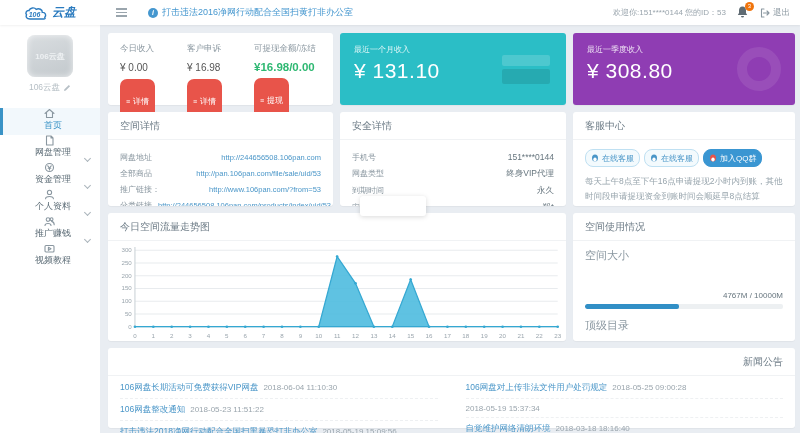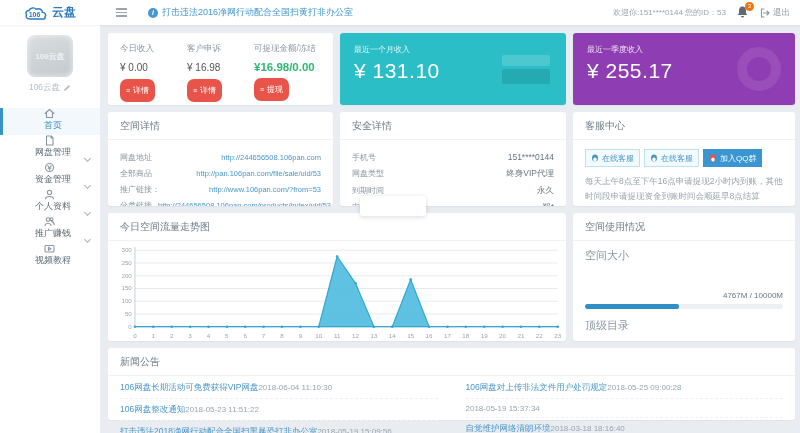--- a/index.html
+++ b/index.html
@@ -4,21 +4,21 @@
 <style>
   * { margin:0; padding:0; box-sizing:border-box; }
   html,body { width:800px; height:433px; }
   body {
     position:relative; background:#e9edf2; overflow:hidden;
     font-family:"Liberation Sans","DejaVu Sans",sans-serif; color:#555;
   }
   
   .header { position:absolute; top:0; left:0; right:0; height:25px; background:#fff;
     display:flex; align-items:center; z-index:3; box-shadow:0 1px 2px rgba(0,0,0,.06); }
-  .logo { width:100px; display:flex; align-items:center; justify-content:center; gap:2px; }
+  .logo { width:100px; display:flex; align-items:center; justify-content:center; gap:2px;font-style:italic; }
   .logo-cloud { position:relative; width:26px; height:14px; }
   .logo-cloud svg { display:block; }
   .logo-text { font-size:12px; font-weight:bold; color:#2b7bbf; font-family:"Liberation Serif","DejaVu Serif",serif; }
   .hamburger { width:26px; height:25px; display:flex; flex-direction:column; justify-content:center; gap:2px; align-items:center; cursor:pointer; margin-left:8px; }
   .hamburger i { display:block; width:11px; height:1.5px; background:#9aa5ad; }
   .announce { display:flex; align-items:center; gap:4px; margin-left:14px; }
   .info-icon { width:10px; height:10px; border-radius:50%; background:#4597cf; color:#fff;
     font-size:7px; line-height:10px; text-align:center; font-style:italic; font-weight:bold; }
   .announce-text { font-size:9px; color:#4597cf; }
   .header-right { margin-left:auto; display:flex; align-items:center; gap:10px; padding-right:10px; }
@@ -46,21 +46,21 @@
   .row { display:flex; gap:7px; margin-bottom:7px; }
   .card { background:#fff; border-radius:3px; box-shadow:0 1px 1px rgba(0,0,0,.04); }
   .w1 { width:225px; } .w2 { width:226px; } .w3 { width:222px; } .wchart { width:458px; } .wfull { width:687px; }
   
   .stat-card { height:72px; display:flex; padding:10px 12px; }
   .stat-col { flex:1; display:flex; flex-direction:column; }
   .stat-label { font-size:8.5px; color:#8a97a0; }
   .stat-value { font-size:10px; color:#555; margin:7px 0 6px; }
   .stat-value.green { color:#2eb872; font-size:11.5px; font-weight:bold; margin:6px 0 5px; }
   .btn-red { align-self:flex-start; background:#e8544a; color:#fff; font-size:8px; border:none;
-    border-radius:7px; padding:6px 6px; cursor:pointer; display:flex; align-items:center; gap:3px; }
+    border-radius:7px; padding:17px 6px; cursor:pointer; display:flex; align-items:center; gap:3px; }
   .btn-red .glyph { font-size:7px; line-height:1; }
   .big-card { height:72px; position:relative; padding:11px 14px; color:#fff; overflow:hidden; border-radius:3px; cursor:default; }
   .big-card.teal { background:#2bbec6; }
   .big-card.purple { background:#8f3db3; }
   .big-label { font-size:8px; opacity:.85; }
   .big-value { font-size:21px; font-weight:400; margin-top:4px; letter-spacing:.5px; }
   .deco-cardicon { position:absolute; right:16px; top:22px; width:48px; }
   .deco-cardicon i { display:block; border-radius:2px; }
   .deco-cardicon i:first-child { height:11px; background:rgba(255,255,255,.16); margin-bottom:3px; }
   .deco-cardicon i:last-child { height:15px; background:rgba(0,0,0,.10); }
@@ -70,41 +70,41 @@
   .panel-title { font-size:10px; color:#6b7a85; padding:7px 12px 6px; border-bottom:1px solid #f0f2f4; }
   .panel-body { padding:7px 12px; }
   .kv-row { display:flex; justify-content:space-between; align-items:baseline; margin:5px 0; }
   .kv-label { font-size:8px; color:#8a97a0; white-space:nowrap; margin-right:6px; }
   .kv-link { font-size:7.5px; color:#4a96c8; text-decoration:none; cursor:pointer; white-space:nowrap; }
   .kv-val { font-size:8.5px; color:#66757e; }
   .panel { height:94px; overflow:hidden; }
   
   .svc-btns { display:flex; gap:4px; margin:2px 0 7px; }
   .btn-qq { display:flex; align-items:center; gap:3px; font-size:8px; padding:2.5px 5px;
-    border-radius:0; cursor:pointer; border:1px solid #bfe0f2; background:#f3fafd; color:#4a96c8; }
+    border-radius:8px; cursor:pointer; border:1px solid #bfe0f2; background:#f3fafd; color:#4a96c8; }
   .btn-qq.primary { background:#3a96d2; border-color:#3a96d2; color:#fff; }
   .penguin { width:8px; height:9px; flex:none; }
   .svc-notice { font-size:8.5px; color:#98a5ad; line-height:1.75; }
   
   .chart-card { height:128px; }
   .chart-card svg.plot { display:block; width:100%; height:98px; margin-top:2px; }
   
   .usage-card { height:128px; }
   .usage-item { margin-bottom:9px; }
   .usage-head { display:flex; justify-content:space-between; margin-bottom:4px; }
   .usage-label { font-size:11px; color:#8a97a0; }
   .usage-value { font-size:8px; color:#66757e;margin-top:43px; }
   .bar-track { height:5px; background:#edf0f2; border-radius:2px; overflow:hidden; }
   .bar-fill { height:100%; border-radius:2px; width:0; }
   
-  .news-card { height:72px; }
+  .news-card { height:80px;text-align:right; }
   .news-cols { display:flex; padding:1px 12px 0; }
   .news-col { flex:1; }
   .news-col:first-child { margin-right:28px; }
-  .news-row { display:flex; align-items:baseline; padding:4.5px 0; border-bottom:1px dashed #eef0f2; }
+  .news-row { display:flex; align-items:baseline; gap:5px; padding:4.5px 0; border-bottom:1px dashed #eef0f2; }
   .news-row:last-child { border-bottom:none; }
   .news-link { font-size:8.5px; color:#4a96c8; cursor:pointer; white-space:nowrap; overflow:hidden; text-overflow:ellipsis; }
   .news-time { font-size:8px; color:#9aa5ad; white-space:nowrap; }
   
   .tooltip-box { position:absolute; left:360px; top:196px; width:66px; height:20px; background:#fff;
     border-radius:3px; box-shadow:0 1px 5px rgba(0,0,0,.15); z-index:4; }
   .icon-gray { stroke:#8a97a0; fill:none; stroke-width:1.1; stroke-linecap:round; stroke-linejoin:round; }
 </style>
 </head>
 <body>
@@ -237,21 +237,21 @@
     <div class="card big-card teal w2">
       <div class="big-label">最近一个月收入</div>
       <div class="big-value">¥ 131.10</div>
       <div class="deco-cardicon">
           <i></i>
           <i></i>
         </div>
     </div>
     <div class="card big-card purple w3">
       <div class="big-label">最近一季度收入</div>
-      <div class="big-value">¥ 255.17</div>
+      <div class="big-value">¥ 308.80</div>
       <div class="deco-ring"></div>
     </div>
   </div>
 
   <div class="row">
     <div class="card panel w1">
       <div class="panel-title">空间详情</div>
       <div class="panel-body">
         <div class="kv-row">
           <span class="kv-label">网盘地址</span>

